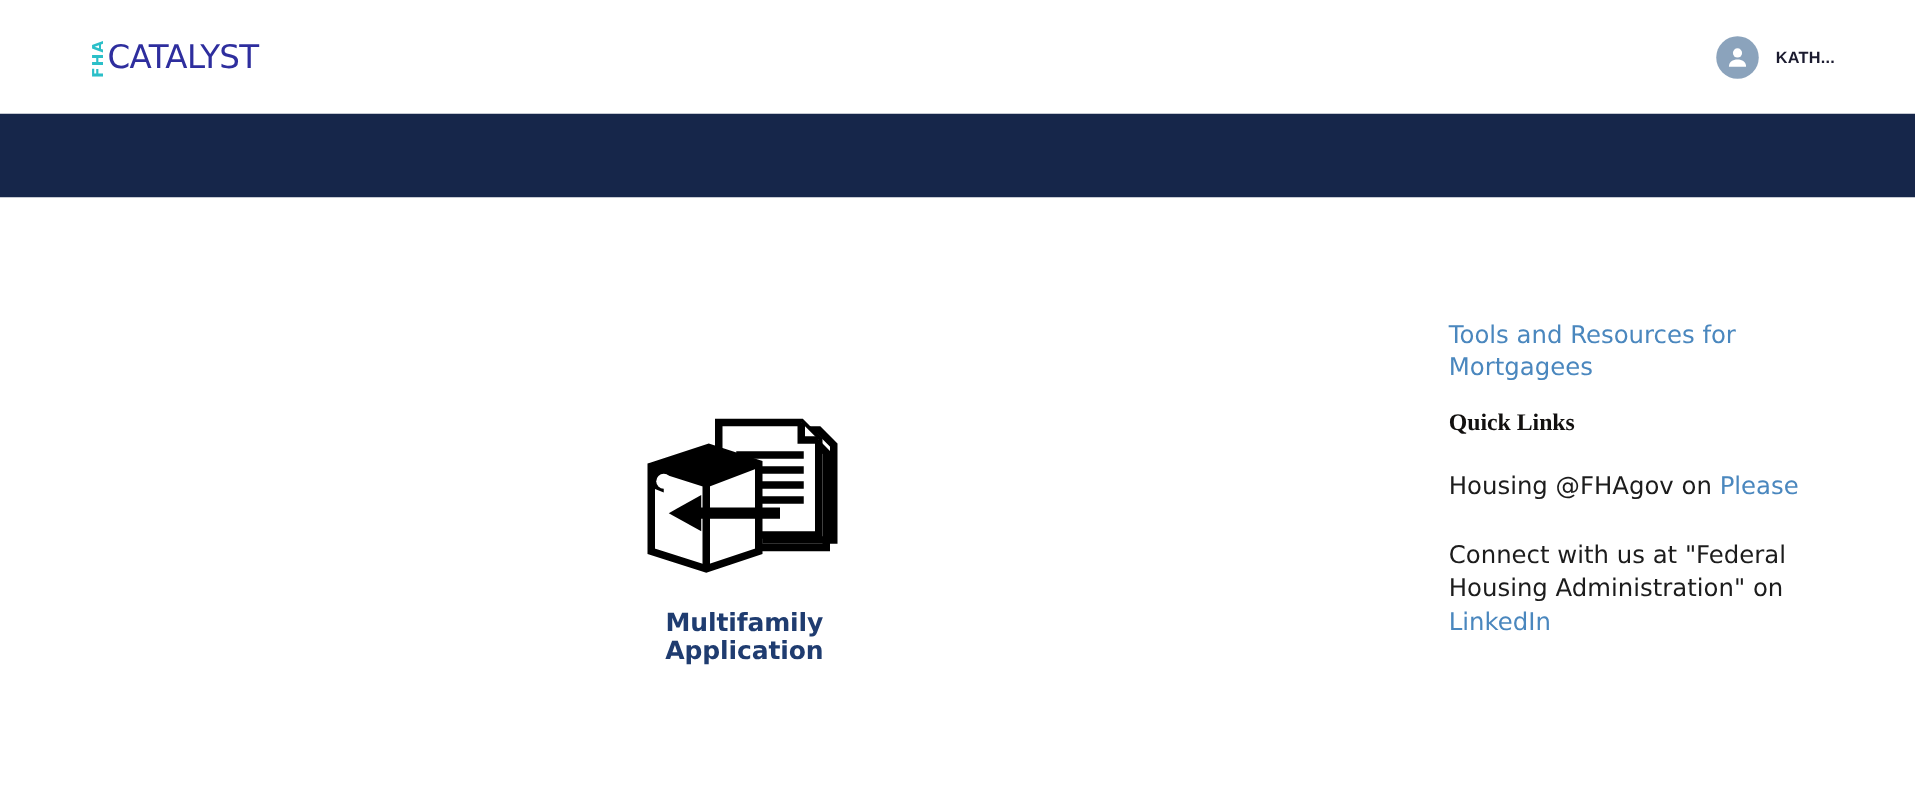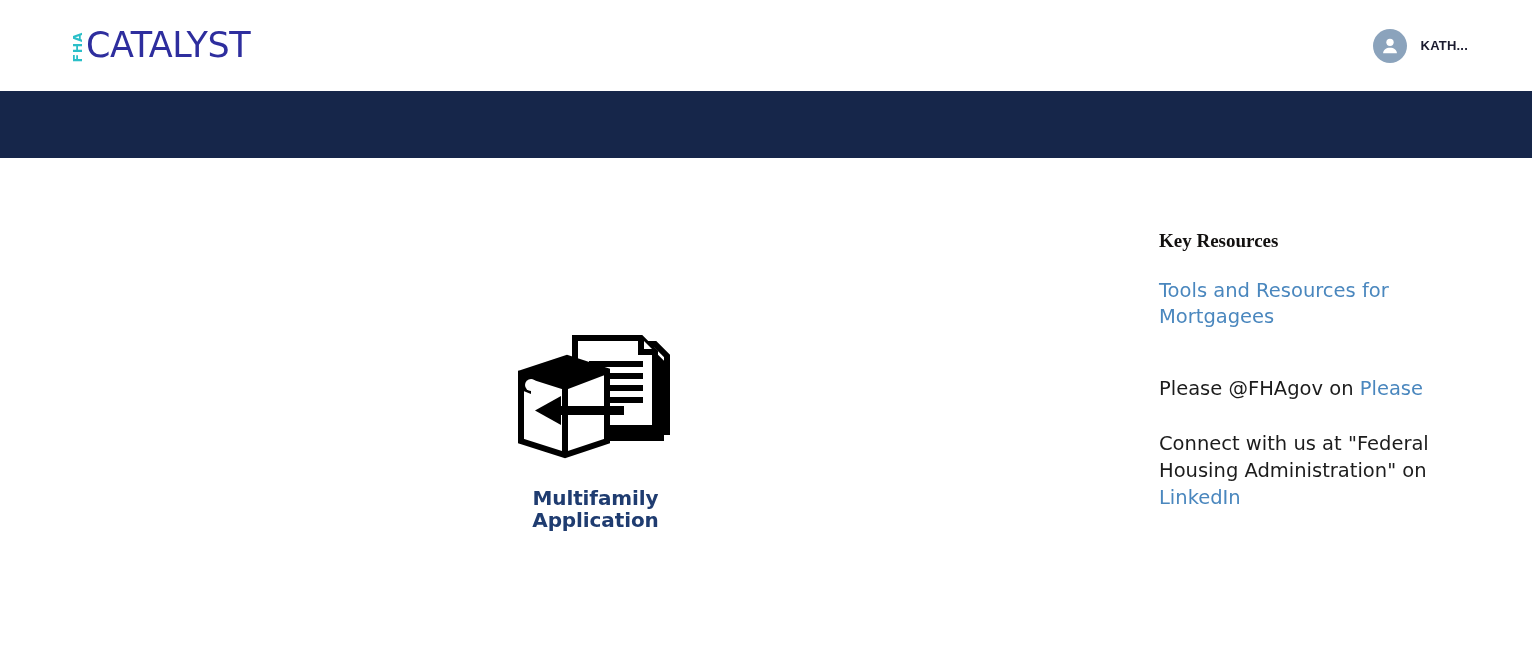--- a/index.html
+++ b/index.html
@@ -49,21 +49,21 @@
     width: 34px;
     text-align: center;
     margin-right: -9px;
     margin-left: -9px;
     position: relative;
     top: 1px;
   }
   .brand-catalyst {
     color: #2e2e9e;
     font-family: "DejaVu Sans", sans-serif;
-    font-size: 35px;
+    font-size: 26px;
     font-weight: 400;
     letter-spacing: -0.5px;
     line-height: 1;
   }
 
   .user-area {
     display: flex;
     align-items: center;
     margin-right: 64px;
     gap: 14px;
@@ -225,33 +225,33 @@
             <rect x="47" y="78" width="70" height="9"></rect>
             <path d="M28 82.5 L54 68 L54 97 Z"></path>
           </g>
         </svg>
       </span>
       <div class="tile-label">Multifamily Application</div>
     </div>
 
     <div class="sidebar">
 
-      <div class="side-heading">Key Resources</div>
 
       <div class="gap-a"></div>
 
       <a class="side-link">Tools and Resources for Mortgagees</a>
 
       <div class="gap-b"></div>
 
+      <div class="side-heading">Quick Links</div>
 
       <div class="gap-a"></div>
 
       <div class="side-para">
-        <span>Please @FHAgov on </span><a class="side-link">Please</a>
+        <span>Housing @FHAgov on </span><a class="side-link">Please</a>
       </div>
 
       <div class="gap-c"></div>
 
       <div class="side-para">
         <span>Connect with us at "Federal Housing Administration" on </span><a class="side-link">LinkedIn</a>
       </div>
 
       <div class="gap-c"></div>
 

